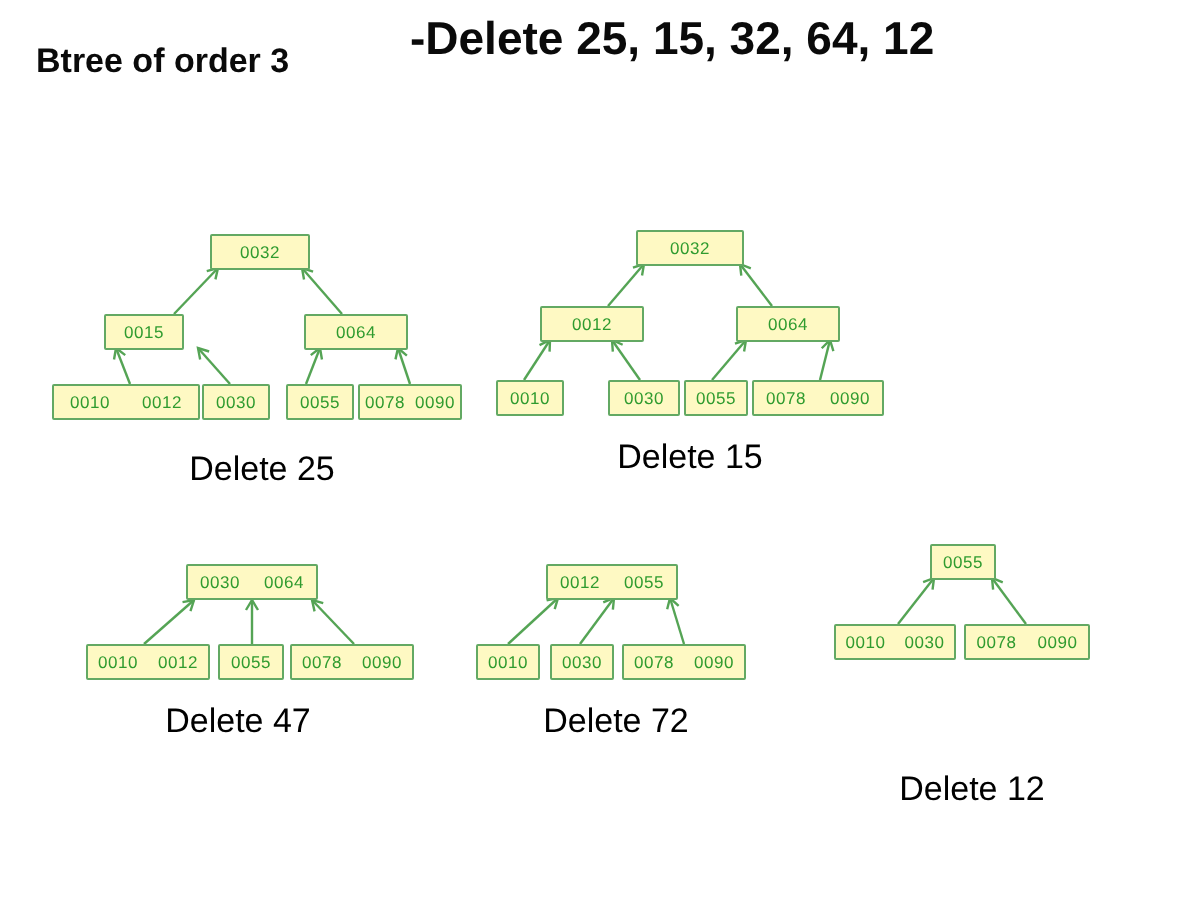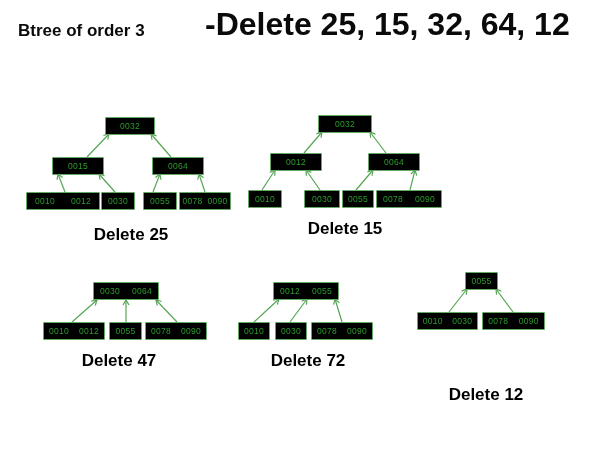--- a/index.html
+++ b/index.html
@@ -6,36 +6,36 @@
   body {
     width:600px; height:450px; background:#ffffff; position:relative;
     overflow:hidden; font-family:"Liberation Sans", sans-serif;
   }
   .hdr-sub {
     position:absolute; left:18px; top:21px;
     font-size:17px; font-weight:bold; color:#0a0a0a; white-space:nowrap;
   }
   .hdr-main {
     position:absolute; left:205px; top:6px;
-    font-size:32px; font-weight:bold; color:#0a0a0a; white-space:nowrap;
+    font-size:23px; font-weight:bold; color:#0a0a0a; white-space:nowrap;
   }
   .tree { position:absolute; }
   .edges { position:absolute; left:0; top:0; overflow:visible; }
   .edges line { stroke:#55a455; stroke-width:1.2; }
   .node {
     position:absolute; height:18px; box-sizing:border-box;
-    border:1px solid #63a963; background:#000000; border-radius:1px;
+    border:1px solid #63a963; background:#fef9c3; border-radius:1px;
     display:flex; align-items:center; justify-content:center;
     font-size:8.5px; color:#2f9b2f; letter-spacing:0.3px; z-index:2;
   }
   .node.k2 { justify-content:space-around; }
   .node .key { line-height:1; }
   .caption {
     position:absolute; width:150px; text-align:center;
-    font-size:17px; font-weight:bold; color:#000000; white-space:nowrap;
+    font-size:17px; font-weight:normal; color:#000000; white-space:nowrap;
   }
 </style>
 </head>
 <body>
 
 <svg width="0" height="0" style="position:absolute" aria-hidden="true">
   <defs>
     <marker id="arw" markerWidth="8" markerHeight="8" refX="6" refY="4" orient="auto" markerUnits="userSpaceOnUse">
       <path d="M1,1 L6,4 L1,7" fill="none" stroke="#55a455" stroke-width="1.2"></path>
     </marker>
@@ -50,21 +50,21 @@
     <line x1="62" y1="45" x2="84" y2="22" marker-end="url(#arw)"></line>
     <line x1="146" y1="45" x2="126" y2="22" marker-end="url(#arw)"></line>
     <line x1="40" y1="80" x2="33" y2="62" marker-end="url(#arw)"></line>
     <line x1="90" y1="80" x2="74" y2="62" marker-end="url(#arw)"></line>
     <line x1="128" y1="80" x2="135" y2="62" marker-end="url(#arw)"></line>
     <line x1="180" y1="80" x2="174" y2="62" marker-end="url(#arw)"></line>
   </svg>
   <div class="node" style="left:80px; top:5px; width:50px;">
     <span class="key">0032</span>
   </div>
-  <div class="node" style="left:27px; top:45px; width:52px;">
+  <div class="node" style="left:27px; top:45px; width:40px;">
     <span class="key">0015</span>
   </div>
   <div class="node" style="left:127px; top:45px; width:52px;">
     <span class="key">0064</span>
   </div>
   <div class="node k2" style="left:1px; top:80px; width:74px;">
     <span class="key">0010</span>
     <span class="key">0012</span>
   </div>
   <div class="node" style="left:76px; top:80px; width:34px;">

